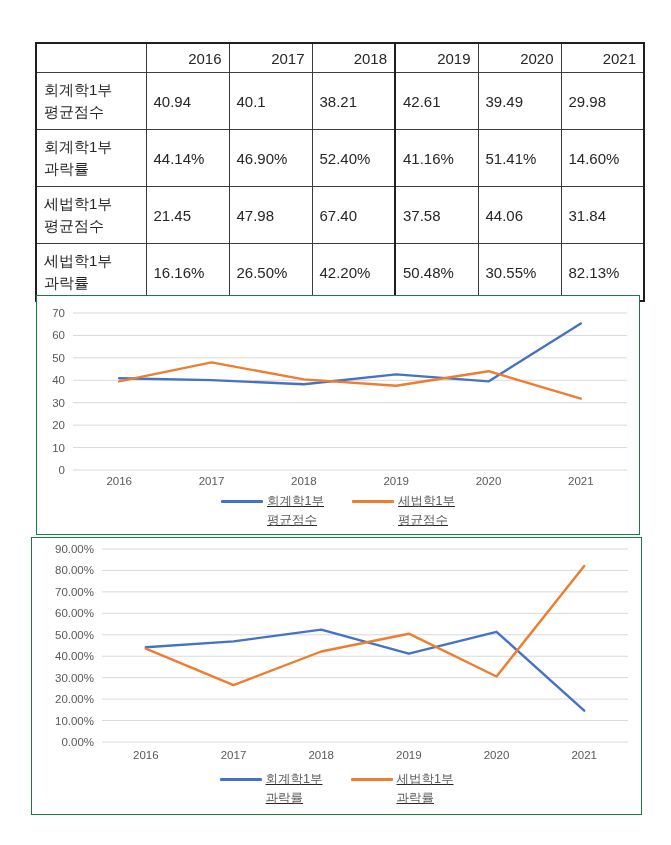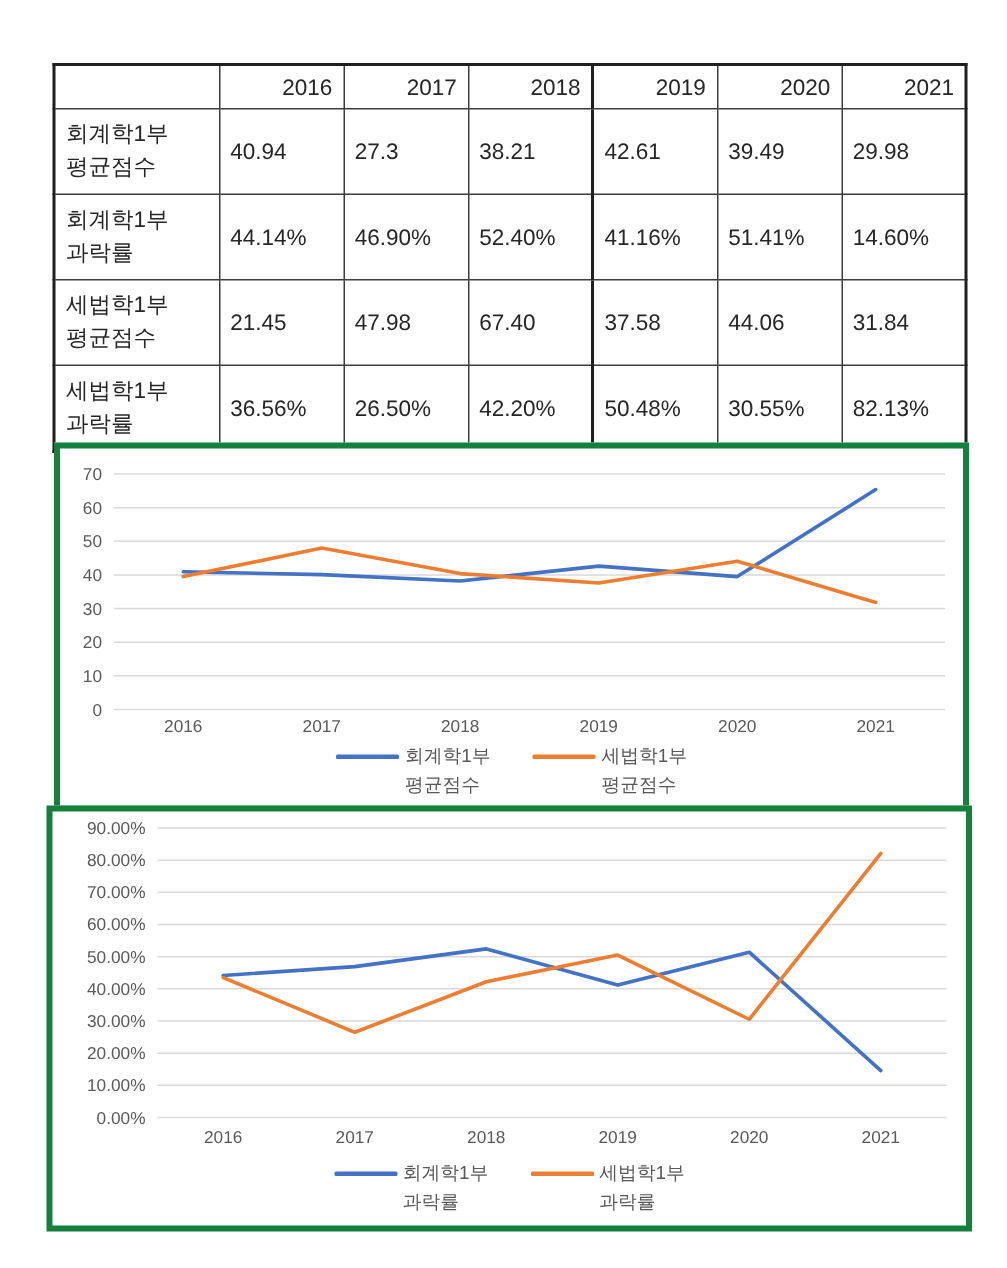--- a/index.html
+++ b/index.html
@@ -24,21 +24,22 @@
   .data-table tr.head th{height:24px;text-align:right;vertical-align:middle;}
   .data-table td{height:52px;vertical-align:middle;}
   .data-table td.rowlabel{
     text-align:left;white-space:pre-line;line-height:22px;
   }
   .data-table td.num,.data-table th.yr{text-align:left;}
   .data-table .thickL{border-left:2px solid #1f1f1f;}
   
   .chart-box{
     position:absolute;background:#fff;
-    border:4px solid #15803d;
+    border:1px solid #15803d;
+    text-decoration:underline;
   }
   #chart-box-scores{left:36px;top:295px;width:602px;height:238px;}
   #chart-box-rates {left:31px;top:537px;width:609px;height:276px;}
   svg.chart{display:block;}
   svg.chart text{
     font-family:"Liberation Sans","DejaVu Sans",sans-serif;
     font-size:11.5px;fill:#595959;
   }
   .legend{
     display:flex;justify-content:center;gap:28px;
@@ -73,21 +74,21 @@
     <th class="yr">2017</th>
     <th class="yr">2018</th>
     <th class="yr thickL">2019</th>
     <th class="yr">2020</th>
     <th class="yr">2021</th>
   </tr>
   <tr>
     <td class="rowlabel">회계학1부
 평균점수</td>
     <td class="num">40.94</td>
-    <td class="num">27.3</td>
+    <td class="num">40.1</td>
     <td class="num">38.21</td>
     <td class="num thickL">42.61</td>
     <td class="num">39.49</td>
     <td class="num">29.98</td>
   </tr>
   <tr>
     <td class="rowlabel">회계학1부
 과락률</td>
     <td class="num">44.14%</td>
     <td class="num">46.90%</td>
@@ -102,21 +103,21 @@
     <td class="num">21.45</td>
     <td class="num">47.98</td>
     <td class="num">67.40</td>
     <td class="num thickL">37.58</td>
     <td class="num">44.06</td>
     <td class="num">31.84</td>
   </tr>
   <tr>
     <td class="rowlabel">세법학1부
 과락률</td>
-    <td class="num">36.56%</td>
+    <td class="num">16.16%</td>
     <td class="num">26.50%</td>
     <td class="num">42.20%</td>
     <td class="num thickL">50.48%</td>
     <td class="num">30.55%</td>
     <td class="num">82.13%</td>
   </tr>
   </tbody>
 </table>
 
 <div class="chart-box" id="chart-box-scores">

